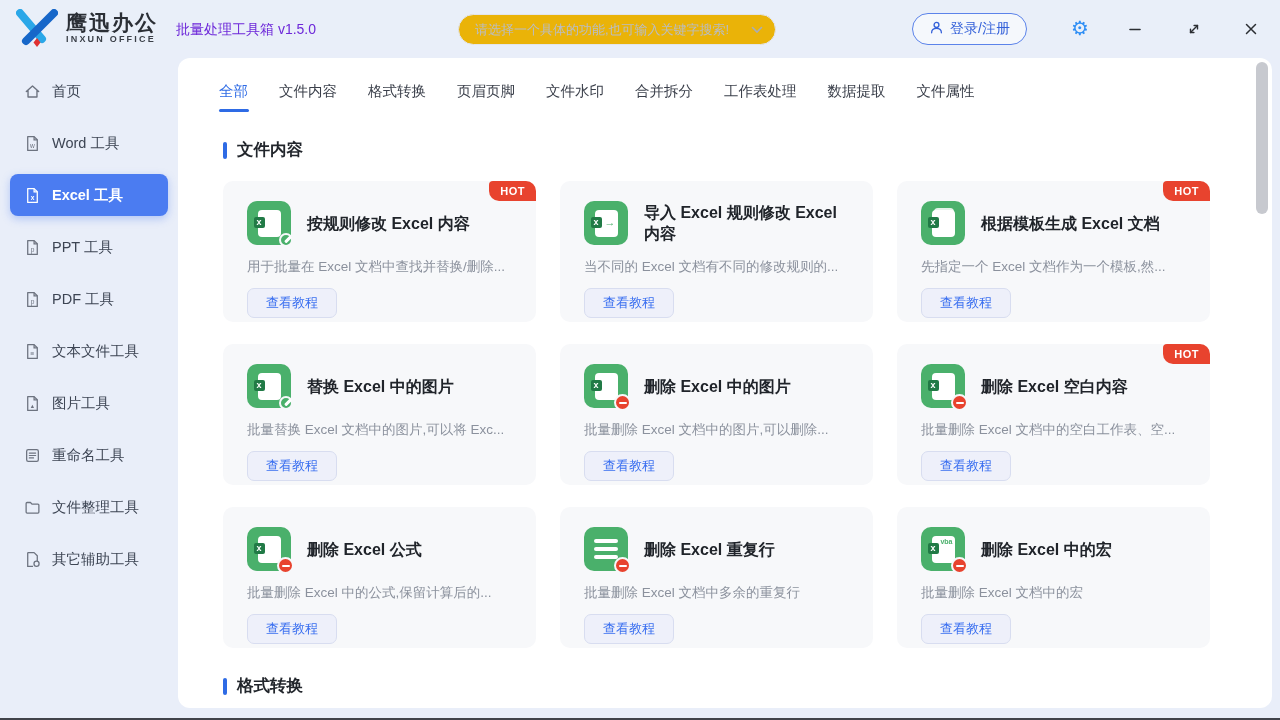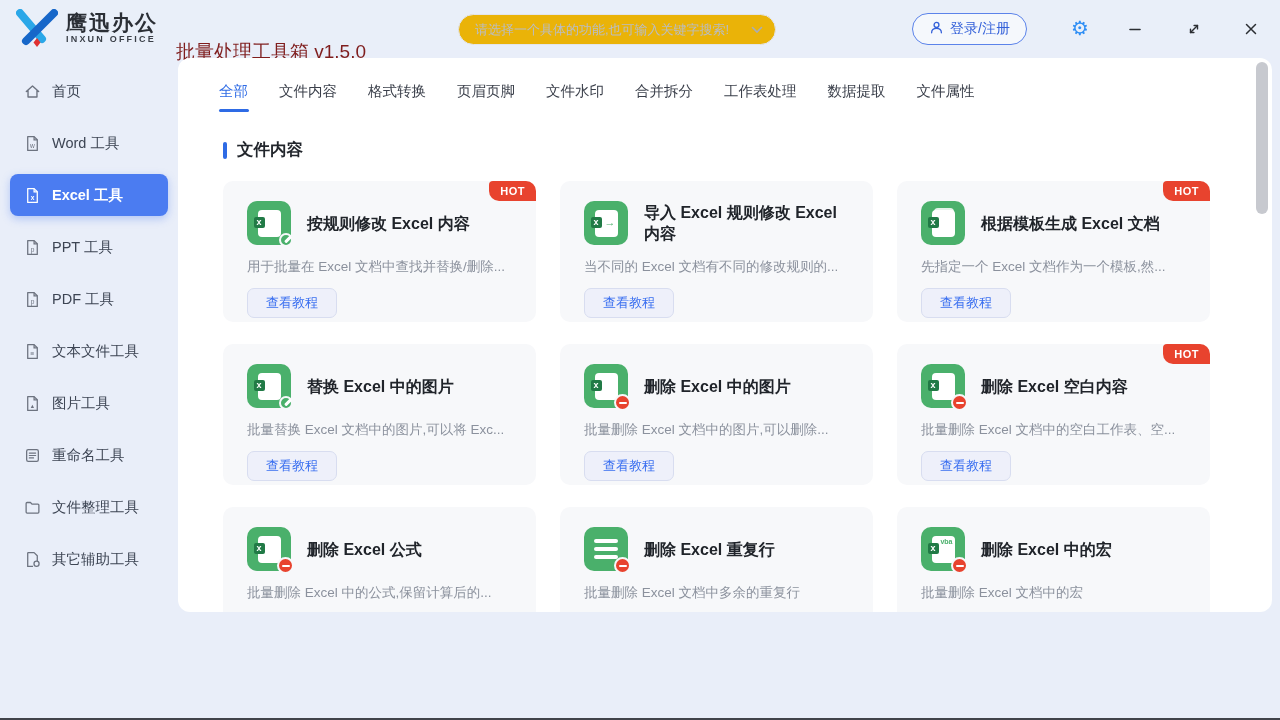--- a/index.html
+++ b/index.html
@@ -5,21 +5,21 @@
   * { margin:0; padding:0; box-sizing:border-box; }
   html,body { width:1280px; height:720px; overflow:hidden;
     font-family:"Liberation Sans","DejaVu Sans",sans-serif; background:#e9eef9; }
 
   
   .topbar { position:absolute; left:0; top:0; width:1280px; height:50px; background:#e9eff9; }
   .logo { position:absolute; left:16px; top:9px; display:flex; align-items:center; gap:8px; }
   .logo-mark { width:42px; height:38px; position:relative; }
   .logo-text-cn { font-size:21px; font-weight:bold; color:#2b2f36; line-height:22px; letter-spacing:2px;}
   .logo-text-en { font-size:9px; font-weight:bold; color:#3a3f47; letter-spacing:2.2px; }
-  .win-title { position:absolute; left:176px; top:21px; font-size:19px; color:#7f1d1d;margin-top:18px; }
+  .win-title { position:absolute; left:176px; top:21px; font-size:14px; color:#6d28d9; }
   .searchbox { position:absolute; left:458px; top:14px; width:318px; height:31px; background:#eab308;
     border:1px solid #e3e5ea; border-radius:17px; display:flex; align-items:center; padding:0 12px 0 16px; }
   .searchbox input { flex:1; border:none; outline:none; font-size:13px; color:#444; background:transparent;
     font-family:inherit; }
   .searchbox input::placeholder { color:#b9bdc6; }
   .chevron { color:#b0b4bc; font-size:12px; cursor:pointer; padding-left:6px; }
   .login-btn { position:absolute; left:912px; top:13px; height:32px; padding:0 16px; border:1px solid #5b83ea;
     border-radius:17px; background:rgba(255,255,255,.55); color:#3461d9; font-size:14px;
     display:flex; align-items:center; gap:6px; cursor:pointer; }
   .gear-btn { position:absolute; left:1068px; top:16px; width:24px; height:24px; color:#2e8ef5;
@@ -30,21 +30,21 @@
 
   
   .sidebar { position:absolute; left:0; top:58px; width:178px; bottom:0; padding-top:12px; }
   .side-item { height:42px; margin:0 10px 10px 10px; display:flex; align-items:center; gap:11px;
     padding-left:14px; border-radius:8px; font-size:14.5px; color:#3d4554; cursor:pointer; }
   .side-item .sicon { width:17px; height:17px; color:#6d7380; display:inline-flex; }
   .side-item.active { background:#4b7cf1; color:#fff; font-weight:bold; box-shadow:0 3px 8px rgba(75,124,241,.35); }
   .side-item.active .sicon { color:#fff; }
 
   
-  .main { position:absolute; left:178px; top:58px; width:1094px; height:554px; background:#fff;
+  .main { position:absolute; left:178px; top:58px; width:1094px; height:650px; background:#fff;
     border-radius:12px; overflow:hidden; }
   .tabs { display:flex; gap:31px; padding:24px 0 0 41px; }
   .tab { font-size:14.5px; color:#3a3f4a; padding-bottom:11px; position:relative; cursor:pointer; white-space:nowrap; }
   .tab.active { color:#2e6be5; }
   .tab.active::after { content:""; position:absolute; left:50%; transform:translateX(-50%); bottom:0;
     width:30px; height:3px; border-radius:2px; background:#2e6be5; }
   .section-head { display:flex; align-items:center; gap:10px; margin:27px 0 0 45px; }
   .accent-bar { width:4px; height:17px; border-radius:2px; background:#2e6be5; }
   .section-title { font-size:16.5px; font-weight:bold; color:#22262c; }
   .grid { display:grid; grid-template-columns:repeat(3,313px); gap:22px 24px; margin:20px 0 10px 45px; }

